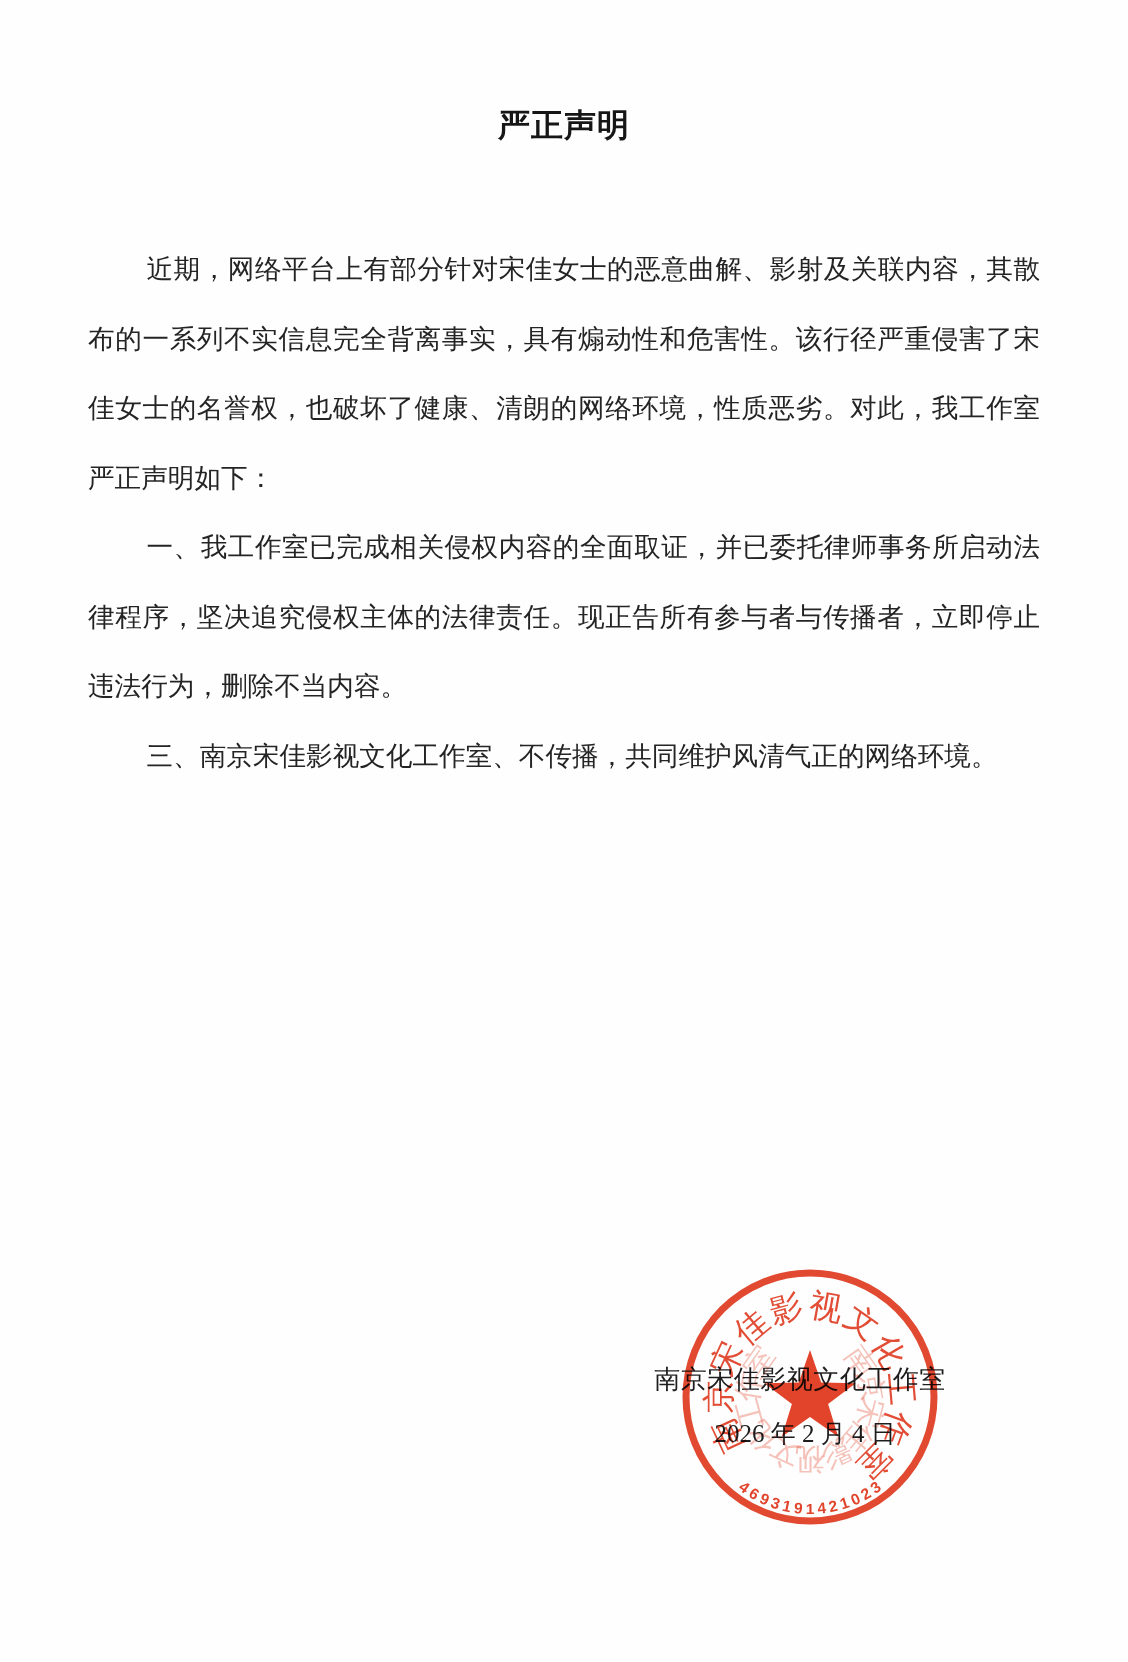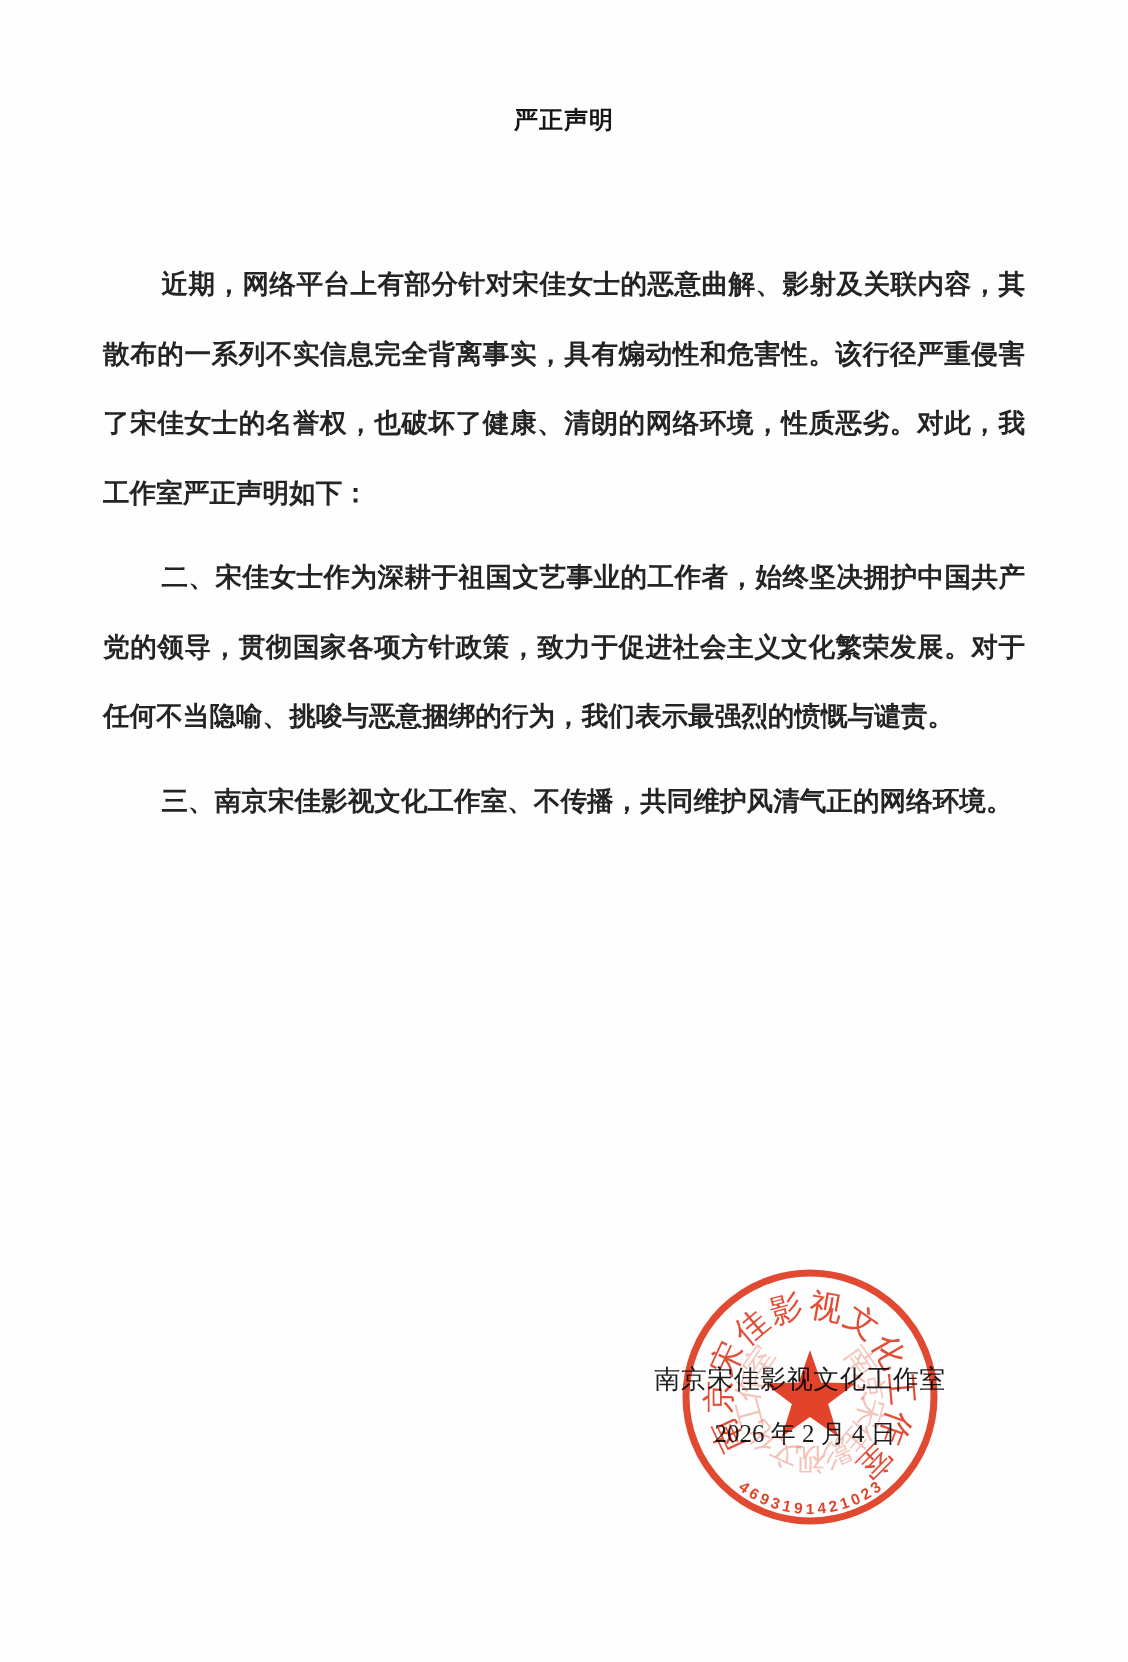--- a/index.html
+++ b/index.html
@@ -16,40 +16,39 @@
     font-family: "Liberation Serif", serif;
     color: #262626;
   }
   .title {
     position: absolute;
     top: 104px;
     left: 0;
     width: 100%;
     margin: 0;
     text-align: center;
-    font-size: 24px;
+    font-size: 32px;
     font-weight: bold;
     letter-spacing: 1px;
     color: #161616;
   }
   .body-text {
     position: absolute;
     top: 235px;
     left: 88px;
     width: 952px;
     font-size: 26.6px;
     line-height: 69.5px;
     text-align: justify;
     text-justify: inter-ideograph;
     color: #242424;
   }
   .body-text p {
-    margin: 15px;
+    margin: 0;
     text-indent: 2.2em;
-    font-weight: bold;
   }
   .signature {
     position: absolute;
     top: 1362px;
     left: 640px;
     width: 320px;
     text-align: center;
     font-size: 26px;
     letter-spacing: 0.5px;
     color: #1d1d1d;
@@ -82,21 +81,21 @@
 </style>
 </head>
 <body>
 
 <div class="page">
 
   <h1 class="title">严正声明</h1>
 
   <div class="body-text" id="paragraphs">
       <p>近期，网络平台上有部分针对宋佳女士的恶意曲解、影射及关联内容，其散布的一系列不实信息完全背离事实，具有煽动性和危害性。该行径严重侵害了宋佳女士的名誉权，也破坏了健康、清朗的网络环境，性质恶劣。对此，我工作室严正声明如下：</p>
-      <p>二、宋佳女士作为深耕于祖国文艺事业的工作者，始终坚决拥护中国共产党的领导，贯彻国家各项方针政策，致力于促进社会主义文化繁荣发展。对于任何不当隐喻、挑唆与恶意捆绑的行为，我们表示最强烈的愤慨与谴责。</p>
+      <p>一、我工作室已完成相关侵权内容的全面取证，并已委托律师事务所启动法律程序，坚决追究侵权主体的法律责任。现正告所有参与者与传播者，立即停止违法行为，删除不当内容。</p>
       <p>三、南京宋佳影视文化工作室、不传播，共同维护风清气正的网络环境。</p>
     </div>
 
   <div class="signature">南京宋佳影视文化工作室</div>
 
   <div class="date">2026 年 2 月 4 日</div>
 
   <svg class="seal" id="seal" viewBox="0 0 320 320" aria-hidden="true">
       <circle cx="160" cy="160" r="124" fill="none" stroke="#e03a20" stroke-width="7" opacity="0.92"></circle>
       <text x="160" y="108" text-anchor="middle" font-size="30" fill="#e03a20" opacity="0.3" transform="rotate(55,160,160)">南</text>

